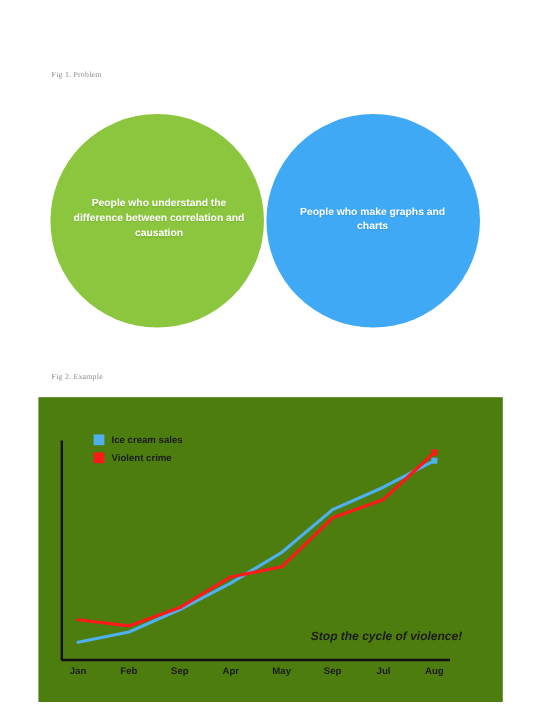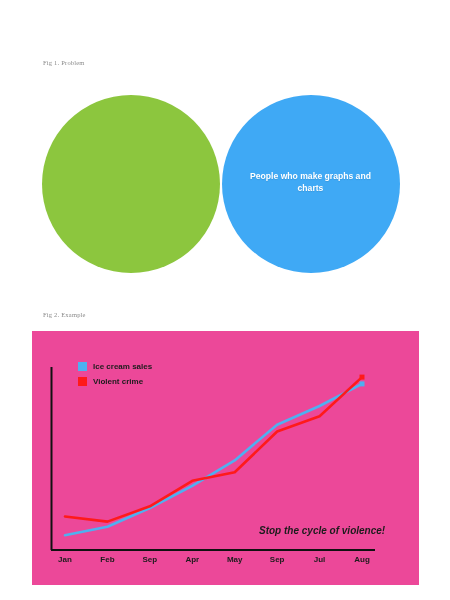--- a/index.html
+++ b/index.html
@@ -159,27 +159,28 @@
           <circle id="c-left-clip" cx="131" cy="104" r="89"></circle>
         </clipPath>
       </defs>
       <circle id="venn-circle-left" cx="131" cy="104" r="89" fill="#8CC63E"></circle>
       <circle id="venn-circle-right" cx="311" cy="104" r="89" fill="#3FA9F5"></circle>
       <g clip-path="url(#clip-left)">
         <circle id="venn-overlap" cx="311" cy="104" r="89" fill="#5CD7E8"></circle>
       </g>
     </svg>
 
+    <div class="venn-label" id="venn-label-left">People who understand the difference between correlation and causation</div>
 
     <div class="venn-label" id="venn-label-right">People who make graphs and charts</div>
   </div>
 
   <div class="fig-caption" id="fig2-caption">Fig 2. Example</div>
 
-  <div class="chart-panel" style="background: #ec4899;">
+  <div class="chart-panel" style="background: #4d7c0f;">
 
     <svg class="chart-svg" width="387" height="254" viewBox="0 0 387 254">
 
       <line id="axis-y" x1="19.5" y1="36" x2="19.5" y2="219" stroke="#111111" stroke-width="2"></line>
       <line id="axis-x" x1="19" y1="219" x2="343" y2="219" stroke="#111111" stroke-width="2"></line>
 
       <polyline id="series-0-line" fill="none" stroke-width="2.6" stroke-linejoin="round" stroke-linecap="round" points="33.00,204.20 75.43,195.70 117.86,177.00 160.29,154.90 202.71,129.40 245.14,93.70 287.57,75.00 330.00,52.90" stroke="#4FB0F0"></polyline>
       <polyline id="series-1-line" fill="none" stroke-width="2.6" stroke-linejoin="round" stroke-linecap="round" points="33.00,185.50 75.43,190.60 117.86,175.30 160.29,149.80 202.71,141.30 245.14,100.50 287.57,85.20 330.00,46.10" stroke="#FF1A1A"></polyline>
       <rect id="series-0-marker" width="5" height="5" x="327.50" y="50.40" fill="#4FB0F0"></rect>
       <rect id="series-1-marker" width="5" height="5" x="327.50" y="43.60" fill="#FF1A1A"></rect>

